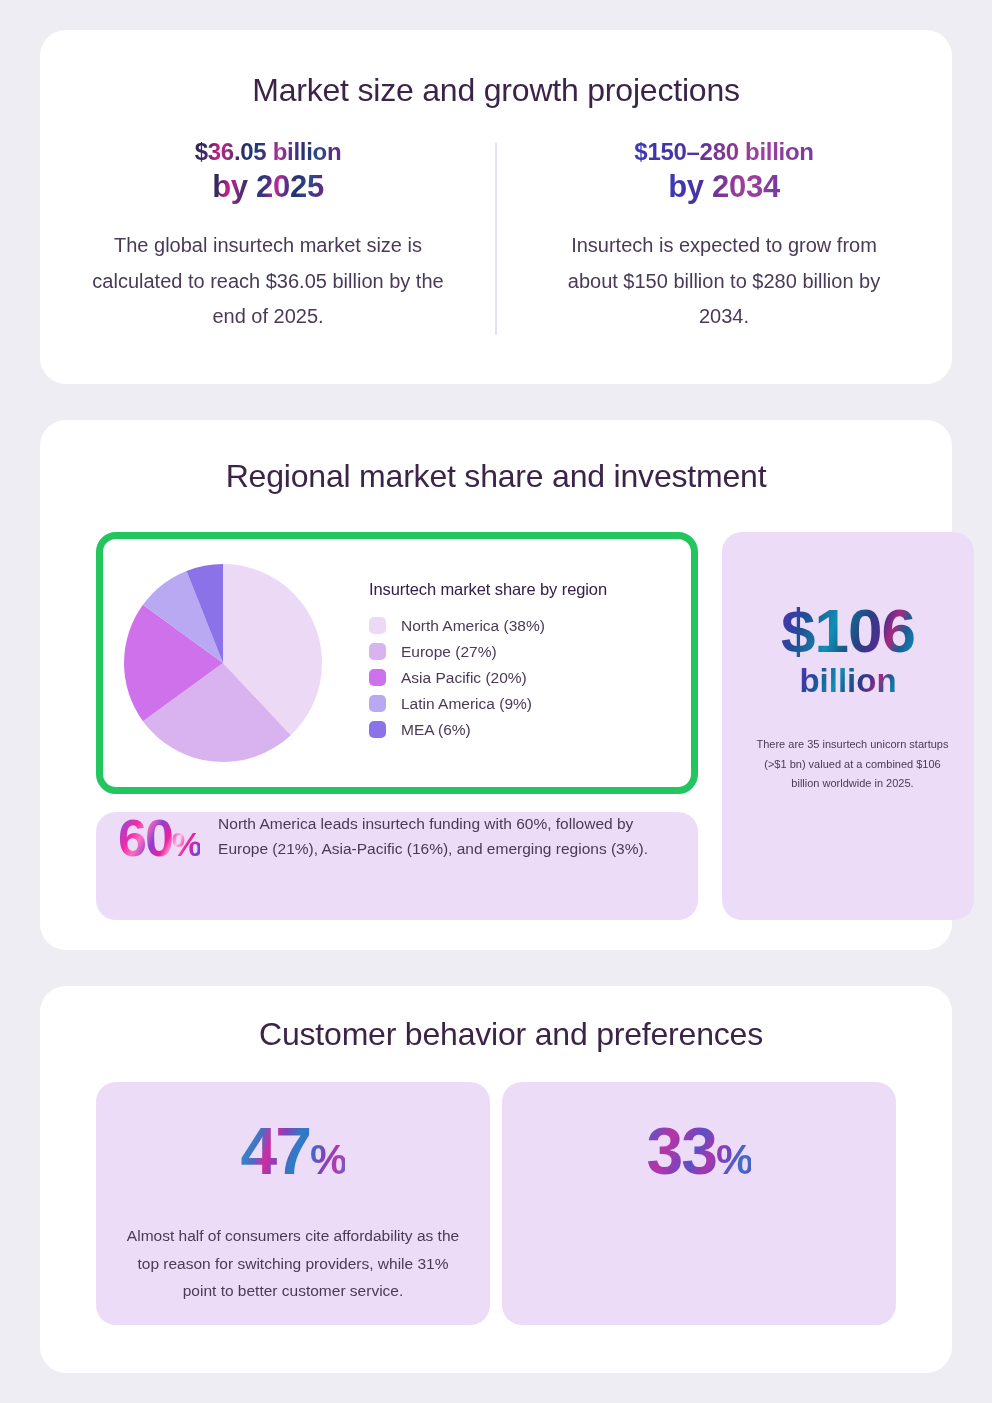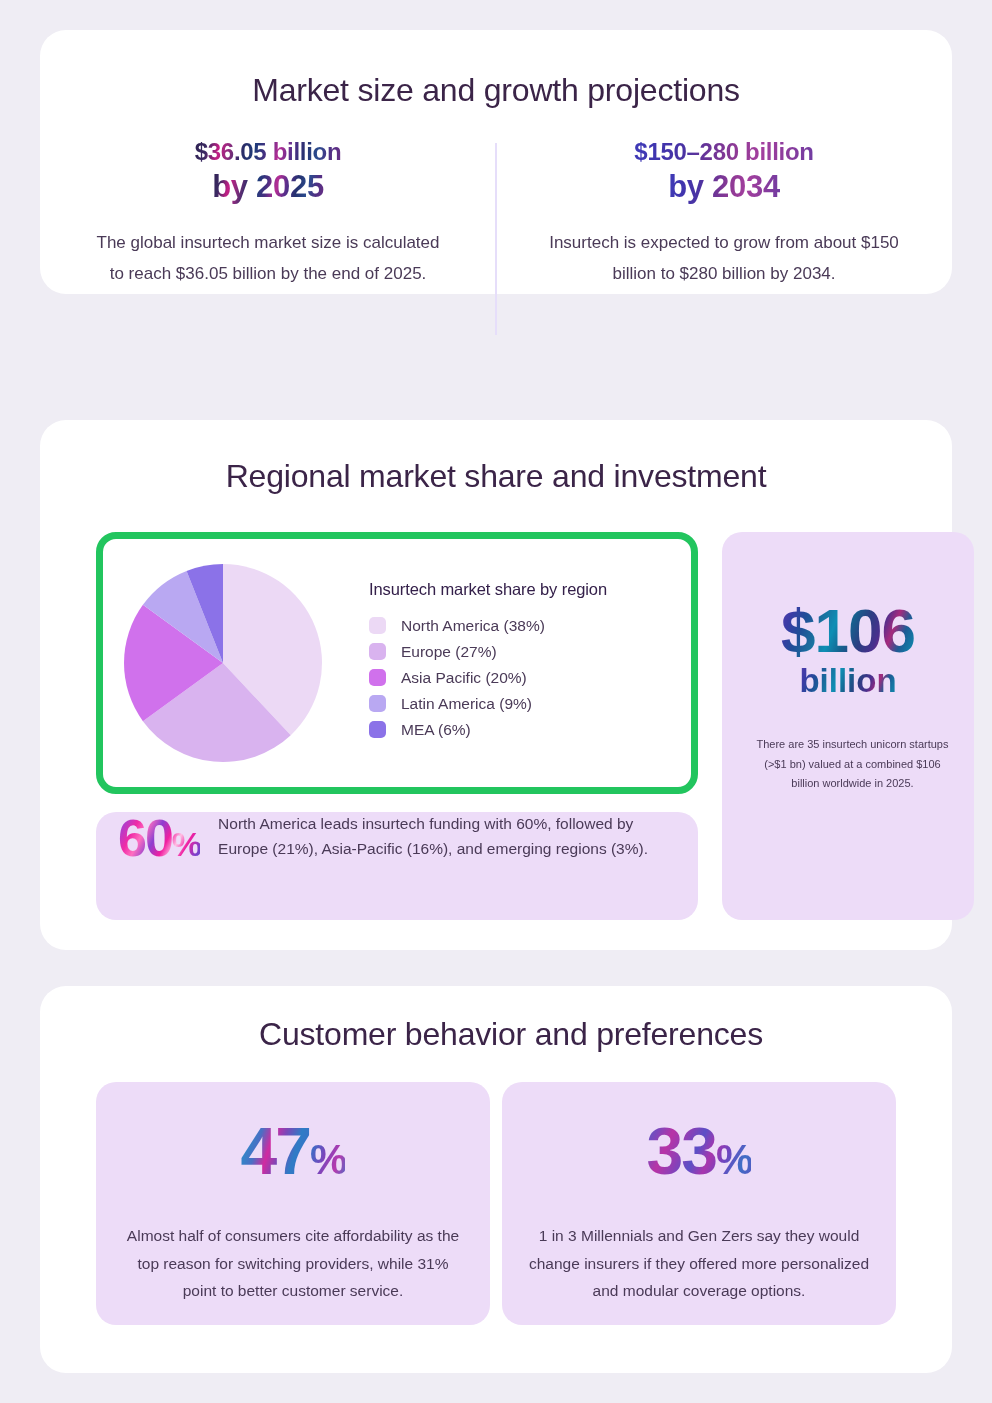--- a/index.html
+++ b/index.html
@@ -20,21 +20,21 @@
   }
 
   
   .section {
     background: #ffffff;
     border-radius: 26px;
     width: 912px;
     position: absolute;
     left: 40px;
   }
-  #section-market   { top: 30px;  height: 264px; }
+  #section-market   { top: 30px;  height: 354px; }
   #section-regional { top: 420px; height: 530px; }
   #section-customer { top: 986px; height: 387px; }
 
   .section-title {
     text-align: center;
     color: #3b2448;
     font-size: 32px;
     font-weight: 400;
     letter-spacing: -0.2px;
   }
@@ -116,21 +116,21 @@
     letter-spacing: -0.3px;
     -webkit-background-clip: text;
     background-clip: text;
     color: transparent;
     -webkit-text-fill-color: transparent;
     display: inline-block;
   }
 
   .desc {
     margin-top: 22px;
-    font-size: 17px;
+    font-size: 20px;
     line-height: 1.78;
     color: #4a3a57;
   }
 
   
   .regional-grid {
     position: absolute;
     left: 56px;
     top: 112px;
     width: 800px;
@@ -373,18 +373,17 @@
     <div class="section-title">Customer behavior and preferences</div>
 
     <div class="cust-row">
       <div class="cust-card">
         <div class="cust-num tex-e"><span>47</span><span class="pct">%</span></div>
         <div class="cust-desc">Almost half of consumers cite affordability as the top reason for switching providers, while 31% point to better customer service.</div>
       </div>
 
       <div class="cust-card">
         <div class="cust-num tex-f"><span>33</span><span class="pct">%</span></div>
-        <div class="cust-desc">1 in 3 Millennials and Gen Zers say they would change insurers if they offered more personalized and modular coverage options.</div>
       </div>
     </div>
   </div>
 
 </div>
 
 </body></html>

